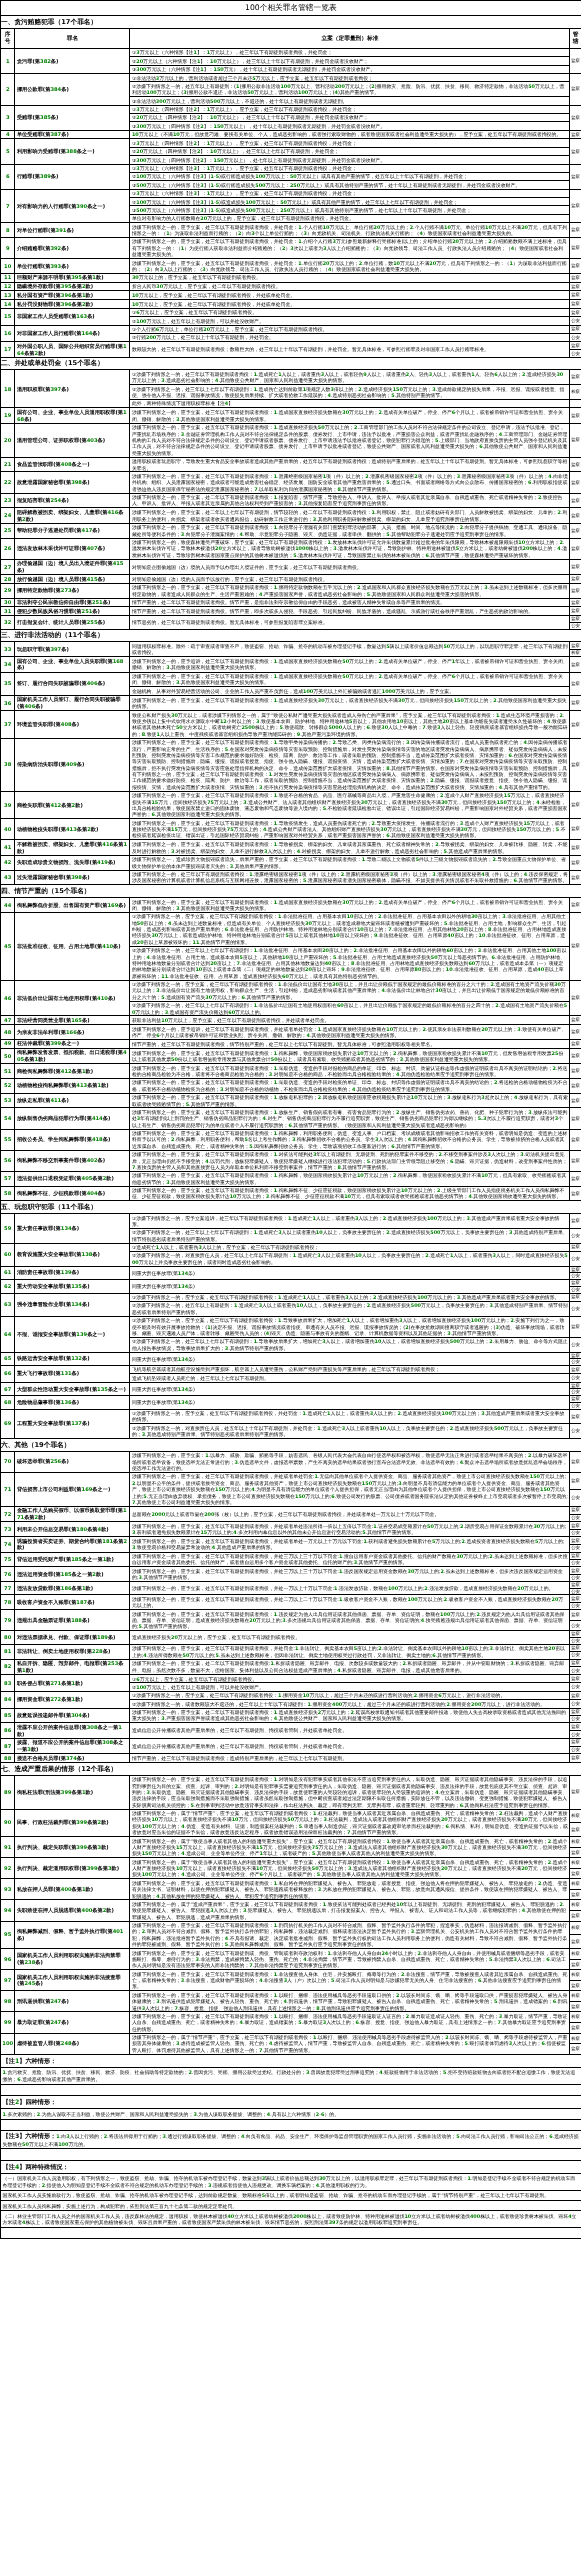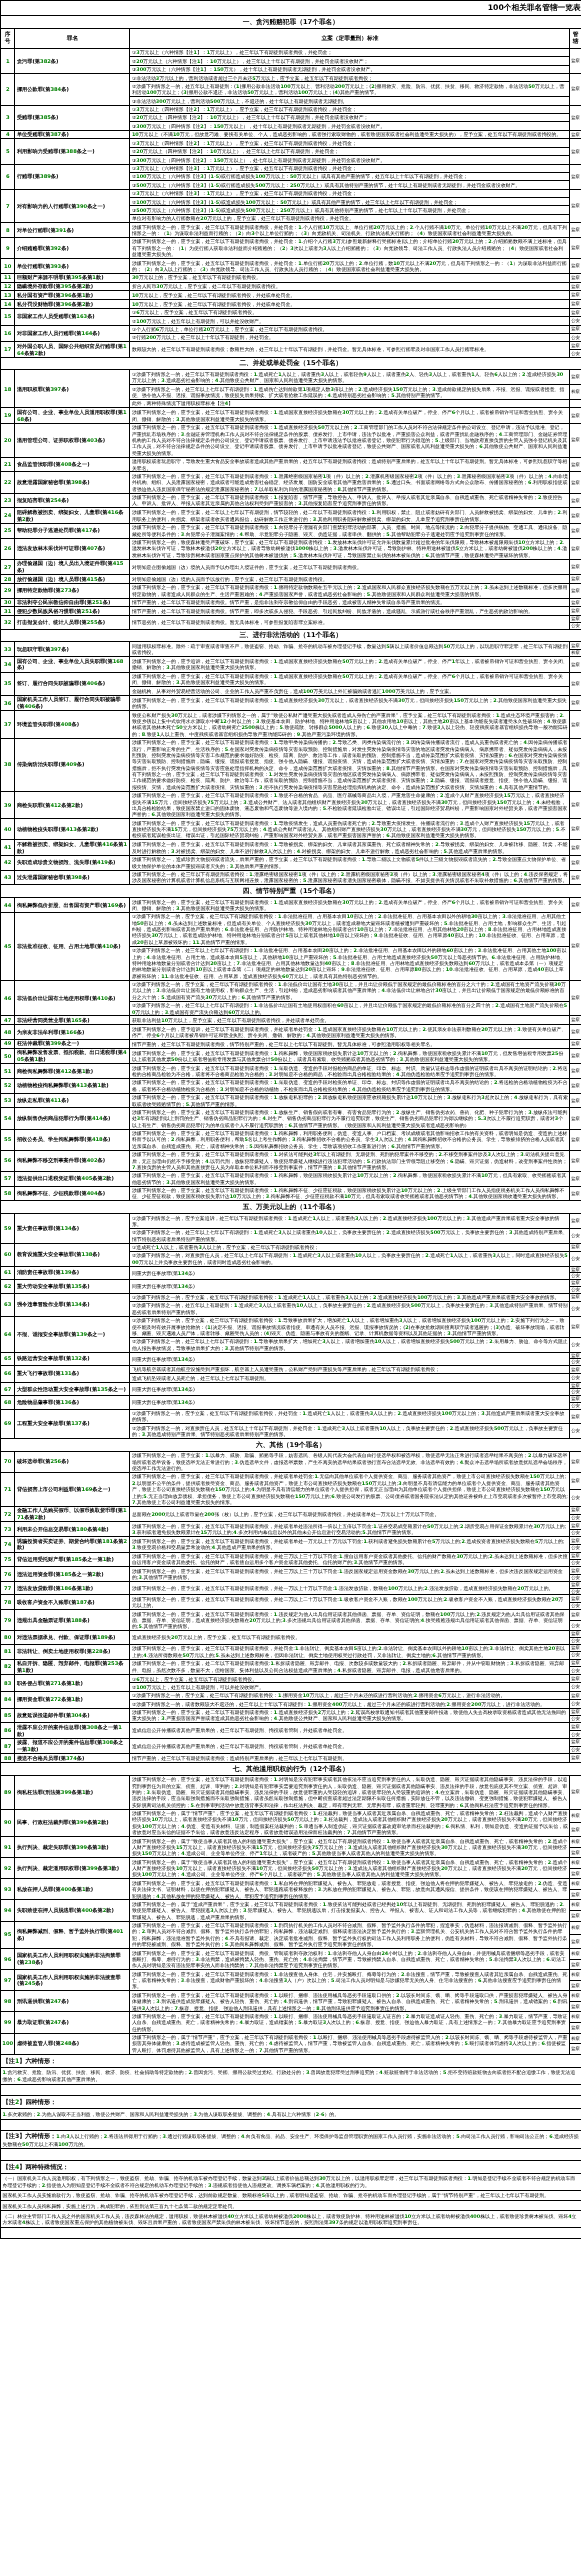--- a/index.html
+++ b/index.html
@@ -1,21 +1,21 @@
 <!DOCTYPE html>
 <html style="font-size:8.2px"><head>
 <meta charset="utf-8">
 <style>
   html,body{margin:0;padding:0;background:#fff;}
   body{width:581px;font-family:"DejaVu Sans","Liberation Sans",sans-serif;color:#000;}
   table{border-collapse:collapse;width:581px;table-layout:fixed;}
   td{border:0.5px solid #000;vertical-align:middle;padding:0.5px 1.5px;font-size:4.9px;line-height:1.3;word-break:break-all;}
   tr.rowstart td{border-top:1px solid #000;}
-  .title-cell{font-size:7.7px;font-weight:bold;text-align:right;padding:2.1px 0;border:1px solid #000;}
-  .section-cell{font-size:6.7px;font-weight:bold;text-align:center;padding:1.5px 0;border-top:1px solid #000;border-bottom:1px solid #000;}
+  .title-cell{font-size:7.7px;font-weight:normal;text-align:center;padding:2.1px 0;border:1px solid #000;}
+  .section-cell{font-size:6.7px;font-weight:bold;padding:1.5px 0;border-top:1px solid #000;border-bottom:1px solid #000;}
   .colhead{font-weight:bold;text-align:center;font-size:5.7px;white-space:pre-line;padding:2.1px 0.5px;}
   td.no{ text-align:center;font-size:5.2px;padding:0;}
   td.name{font-weight:bold;font-size:5.2px;}
   td.jur{text-align:center;font-size:4.4px;padding:0;}
   td.std{}
   .n{color:#008000;font-weight:bold;font-style:normal;}
   td.note-head{font-size:6.2px;font-weight:bold;padding:2.1px 1.5px;}
   td.note-para{font-size:4.9px;padding:1.5px;}
   td.spacer{height:9.3px;}
   .note-inline-head{font-size:6.2px;font-weight:bold;}
@@ -370,21 +370,21 @@
         <td class="std">涉嫌下列情形之一，造成珍贵文物损毁或者流失，后果严重的，应予立案，处三年以下有期徒刑或者拘役：<span class="n">1</span>.导致二级以上文物或者<span class="n">5</span>件以上三级文物损毁或者流失的；<span class="n">2</span>.导致全国重点文物保护单位、省级文物保护单位的本体严重损毁或者灭失的；<span class="n">3</span>.其他后果严重的情形。</td>
         <td class="jur">监察</td>
       </tr>
       <tr class="rowstart">
         <td class="no" rowspan="1"><span class="n">43</span></td>
         <td class="name" rowspan="1">过失泄露国家秘密罪(第<span class="n">398</span>条)</td>
         <td class="std">涉嫌下列情形之一的，处三年以下有期徒刑或者拘役：<span class="n">1</span>.泄露绝密级国家秘密<span class="n">1</span>项（件）以上的；<span class="n">2</span>.泄露机密级国家秘密<span class="n">3</span>项（件）以上的；<span class="n">3</span>.泄露秘密级国家秘密<span class="n">4</span>项（件）以上的；<span class="n">4</span>.违反保密规定，将涉及国家秘密的计算机或者计算机信息系统与互联网相连接，泄露国家秘密的；<span class="n">5</span>.泄露国家秘密或者遗失国家秘密载体，隐瞒不报、不如实提供有关情况或者不采取补救措施的；<span class="n">6</span>.其他情节严重的情形。</td>
         <td class="jur">监察</td>
       </tr>
       <tr class="rowstart">
-        <td class="section-cell" colspan="4">四、情节特别严重（15个罪名）</td>
+        <td class="section-cell" colspan="4">四、情节严重的（15个罪名）</td>
       </tr>
       <tr class="rowstart">
         <td class="no" rowspan="1"><span class="n">44</span></td>
         <td class="name" rowspan="1">徇私舞弊低价折股、出售国有资产罪(第<span class="n">169</span>条)</td>
         <td class="std">涉嫌下列情形之一的，应予立案，处三年以下有期徒刑或者拘役：<span class="n">1</span>.造成国家直接经济损失数额在<span class="n">30</span>万元以上的；<span class="n">2</span>.造成有关单位破产，停业、停产<span class="n">6</span>个月以上，或者被吊销许可证和营业执照、责令关闭、撤销、解散的；<span class="n">3</span>.其他致使国家利益遭受重大损失的情形。</td>
         <td class="jur">监察</td>
       </tr>
       <tr class="rowstart">
         <td class="no" rowspan="2"><span class="n">45</span></td>
         <td class="name" rowspan="2">非法批准征收、征用、占用土地罪(第<span class="n">410</span>条)</td>
@@ -469,21 +469,21 @@
         <td class="std">涉嫌下列情形之一的，应予立案，处五年以下有期徒刑或者拘役：<span class="n">1</span>.徇私舞弊，致使国家税收损失累计达<span class="n">10</span>万元以上的；<span class="n">2</span>.徇私舞弊，致使国家税收损失累计不满<span class="n">10</span>万元，但具有索取、收受贿赂或者其他恶劣情节的；<span class="n">3</span>.其他致使国家利益遭受重大损失的情形。</td>
         <td class="jur">监察</td>
       </tr>
       <tr class="rowstart">
         <td class="no" rowspan="1"><span class="n">58</span></td>
         <td class="name" rowspan="1">徇私舞弊不征、少征税款罪(第<span class="n">404</span>条)</td>
         <td class="std">涉嫌下列情形之一的，应予立案，处五年以下有期徒刑或者拘役：<span class="n">1</span>.徇私舞弊不征、少征应征税款，致使国家税收损失累计达<span class="n">10</span>万元以上的；<span class="n">2</span>.上级主管部门工作人员指使税务机关工作人员徇私舞弊不征、少征应征税款，致使国家税收损失累计达<span class="n">10</span>万元以上的；<span class="n">3</span>.徇私舞弊不征、少征应征税款不满<span class="n">10</span>万元，但具有索取或者收受贿赂或者其他恶劣情节的；<span class="n">4</span>.其他致使国家税收遭受重大损失的情形。</td>
         <td class="jur">监察</td>
       </tr>
       <tr class="rowstart">
-        <td class="section-cell" colspan="4">五、万美元以上的（11个罪名）</td>
+        <td class="section-cell" colspan="4">五、玩忽职守犯罪（11个罪名）</td>
       </tr>
       <tr class="rowstart">
         <td class="no" rowspan="2"><span class="n">59</span></td>
         <td class="name" rowspan="2">重大责任事故罪(第<span class="n">134</span>条)</td>
         <td class="std">①涉嫌下列情形之一的，应予立案追诉，处三年以下有期徒刑或者拘役：<span class="n">1</span>.造成死亡<span class="n">1</span>人以上，或者重伤<span class="n">3</span>人以上的；<span class="n">2</span>.造成直接经济损失<span class="n">100</span>万元以上的；<span class="n">3</span>.其他造成严重后果或者重大安全事故的情形。</td>
         <td class="jur">监察</td>
       </tr>
       <tr>
         <td class="std">②涉嫌下列情形之一的，处三年以上七年以下有期徒刑：<span class="n">1</span>.造成死亡<span class="n">3</span>人以上或者重伤<span class="n">10</span>人以上，负事故主要责任的；<span class="n">2</span>.造成直接经济损失<span class="n">500</span>万元以上，负事故主要责任的；<span class="n">3</span>.其他造成特别严重后果、情节特别恶劣或者后果特别严重的情形。</td>
         <td class="jur">公安</td>
@@ -747,21 +747,21 @@
       <tr>
         <td class="jur">公安</td>
       </tr>
       <tr class="rowstart">
         <td class="no" rowspan="1"><span class="n">88</span></td>
         <td class="name" rowspan="1">接送不合格兵员罪(第<span class="n">374</span>条)</td>
         <td class="std">情节严重的，处三年以下有期徒刑或者拘役；造成特别严重后果的，处三年以上七年以下有期徒刑。</td>
         <td class="jur">监察</td>
       </tr>
       <tr class="rowstart">
-        <td class="section-cell" colspan="4">七、其他滥用职权的行为（12个罪名）</td>
+        <td class="section-cell" colspan="4">七、造成严重后果的情形（12个罪名）</td>
       </tr>
       <tr class="rowstart">
         <td class="no" rowspan="1"><span class="n">89</span></td>
         <td class="name" rowspan="1">徇私枉法罪(刑法第<span class="n">399</span>条第<span class="n">1</span>款)</td>
         <td class="std">涉嫌下列情形之一的，应予立案，处五年以下有期徒刑或者拘役：<span class="n">1</span>.对明知是没有犯罪事实或者其他依法不应当追究刑事责任的人，采取伪造、隐匿、毁灭证据或者其他隐瞒事实、违反法律的手段，以追究刑事责任为目的立案、侦查、起诉、审判的；<span class="n">2</span>.对明知是有犯罪事实需要追究刑事责任的人，采取伪造、隐匿、毁灭证据或者其他隐瞒事实、违反法律的手段，故意包庇使其不受立案、侦查、起诉、审判的；<span class="n">3</span>.采取伪造、隐匿、毁灭证据或者其他隐瞒事实、违反法律的手段，故意使罪重的人受较轻的追诉，或者使罪轻的人受较重的追诉的；<span class="n">4</span>.在立案后，采取伪造、隐匿、毁灭证据或者其他隐瞒事实、违反法律的手段，应当采取强制措施而不采取强制措施，或者虽然采取强制措施，但中断侦查或者超过法定期限不采取任何措施，实际放任不管，以及违法撤销、变更强制措施，致使犯罪嫌疑人、被告人实际脱离司法机关侦控的；<span class="n">5</span>.在刑事审判活动中故意违背事实和法律，作出枉法判决、裁定，即有罪判无罪、无罪判有罪，或者重罪轻判、轻罪重判的；<span class="n">6</span>.其他徇私枉法应予追究刑事责任的情形。</td>
         <td class="jur">监察</td>
       </tr>
       <tr class="rowstart">
         <td class="no" rowspan="2"><span class="n">90</span></td>
         <td class="name" rowspan="2">民事、行政枉法裁判罪(第<span class="n">399</span>条第<span class="n">2</span>款)</td>

